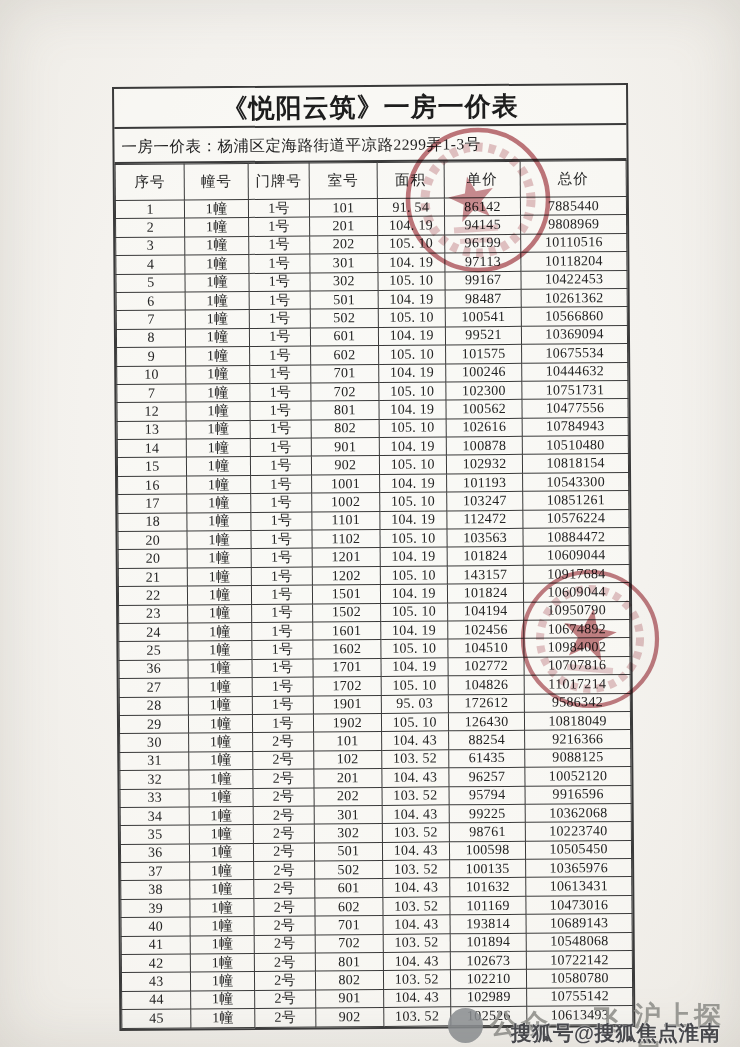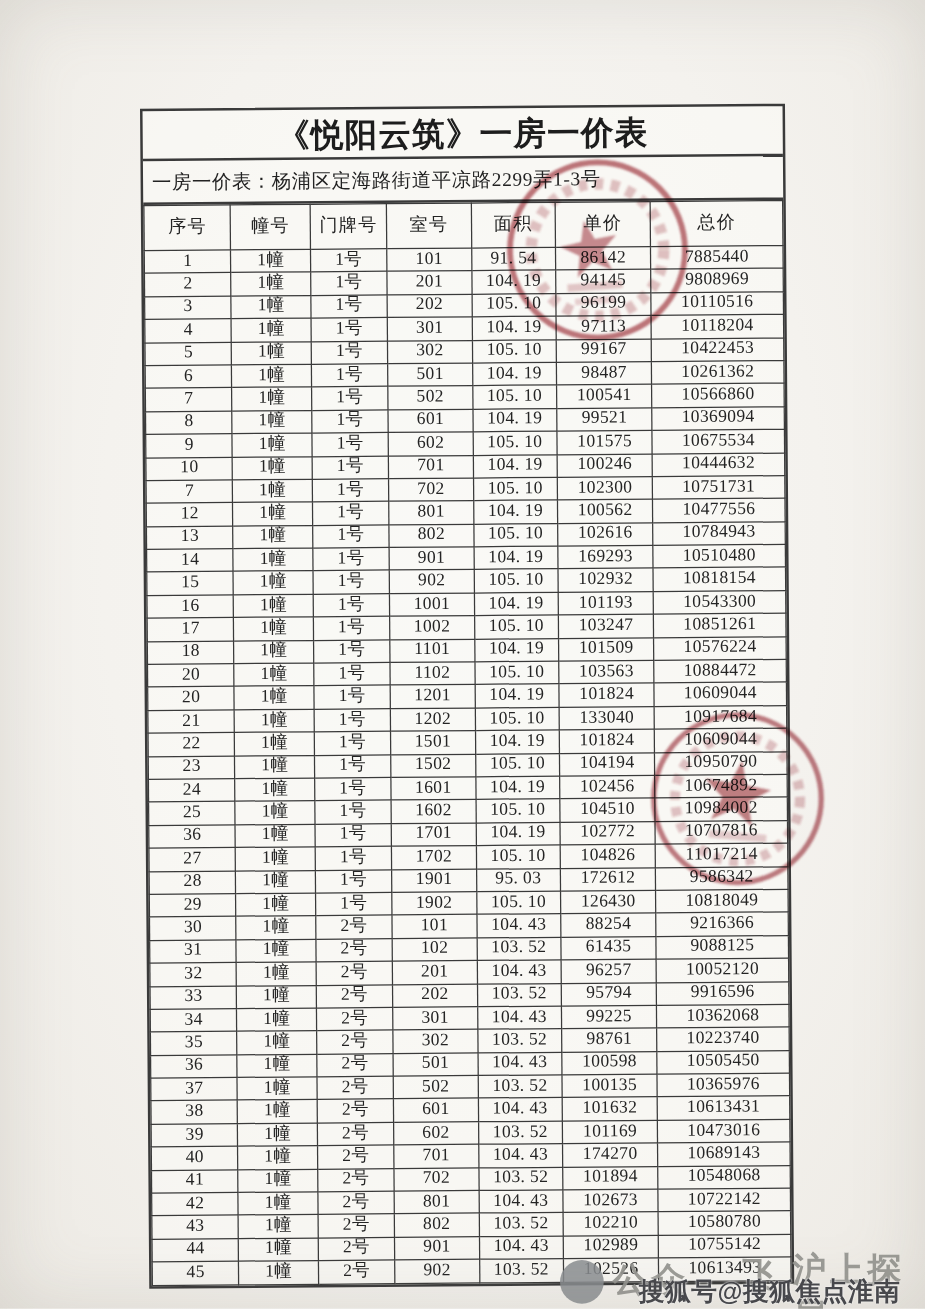--- a/index.html
+++ b/index.html
@@ -218,21 +218,21 @@
           <td>105. 10</td>
           <td>102616</td>
           <td>10784943</td>
         </tr>
         <tr>
           <td>14</td>
           <td>1幢</td>
           <td>1号</td>
           <td>901</td>
           <td>104. 19</td>
-          <td>169293</td>
+          <td>100878</td>
           <td>10510480</td>
         </tr>
         <tr>
           <td>15</td>
           <td>1幢</td>
           <td>1号</td>
           <td>902</td>
           <td>105. 10</td>
           <td>102932</td>
           <td>10818154</td>
@@ -254,21 +254,21 @@
           <td>105. 10</td>
           <td>103247</td>
           <td>10851261</td>
         </tr>
         <tr>
           <td>18</td>
           <td>1幢</td>
           <td>1号</td>
           <td>1101</td>
           <td>104. 19</td>
-          <td>101509</td>
+          <td>112472</td>
           <td>10576224</td>
         </tr>
         <tr>
           <td>20</td>
           <td>1幢</td>
           <td>1号</td>
           <td>1102</td>
           <td>105. 10</td>
           <td>103563</td>
           <td>10884472</td>
@@ -281,21 +281,21 @@
           <td>104. 19</td>
           <td>101824</td>
           <td>10609044</td>
         </tr>
         <tr>
           <td>21</td>
           <td>1幢</td>
           <td>1号</td>
           <td>1202</td>
           <td>105. 10</td>
-          <td>133040</td>
+          <td>143157</td>
           <td>10917684</td>
         </tr>
         <tr>
           <td>22</td>
           <td>1幢</td>
           <td>1号</td>
           <td>1501</td>
           <td>104. 19</td>
           <td>101824</td>
           <td>10609044</td>
@@ -452,21 +452,21 @@
           <td>103. 52</td>
           <td>101169</td>
           <td>10473016</td>
         </tr>
         <tr>
           <td>40</td>
           <td>1幢</td>
           <td>2号</td>
           <td>701</td>
           <td>104. 43</td>
-          <td>174270</td>
+          <td>193814</td>
           <td>10689143</td>
         </tr>
         <tr>
           <td>41</td>
           <td>1幢</td>
           <td>2号</td>
           <td>702</td>
           <td>103. 52</td>
           <td>101894</td>
           <td>10548068</td>

